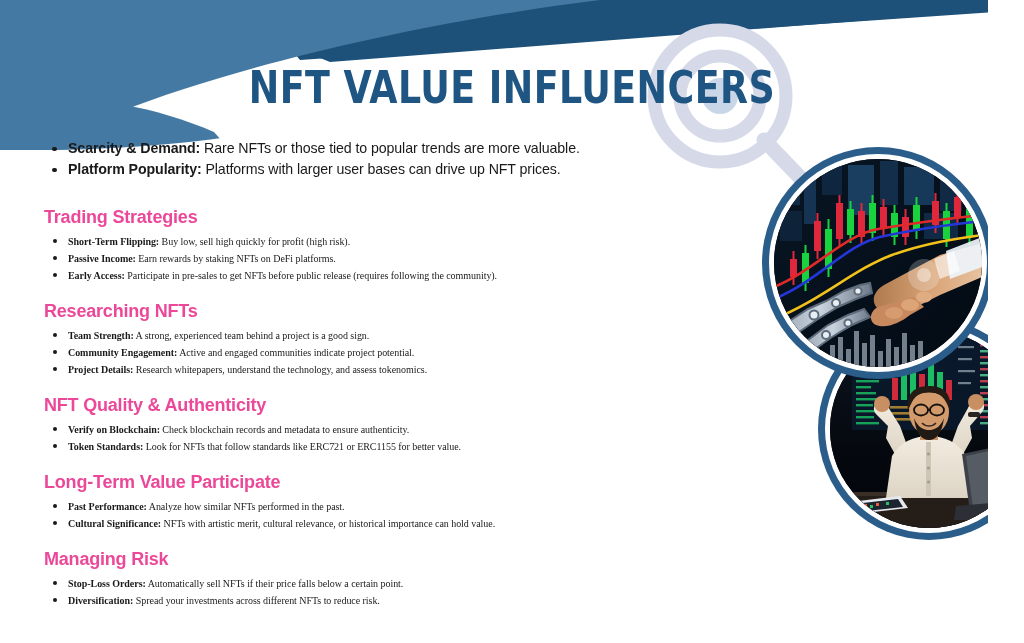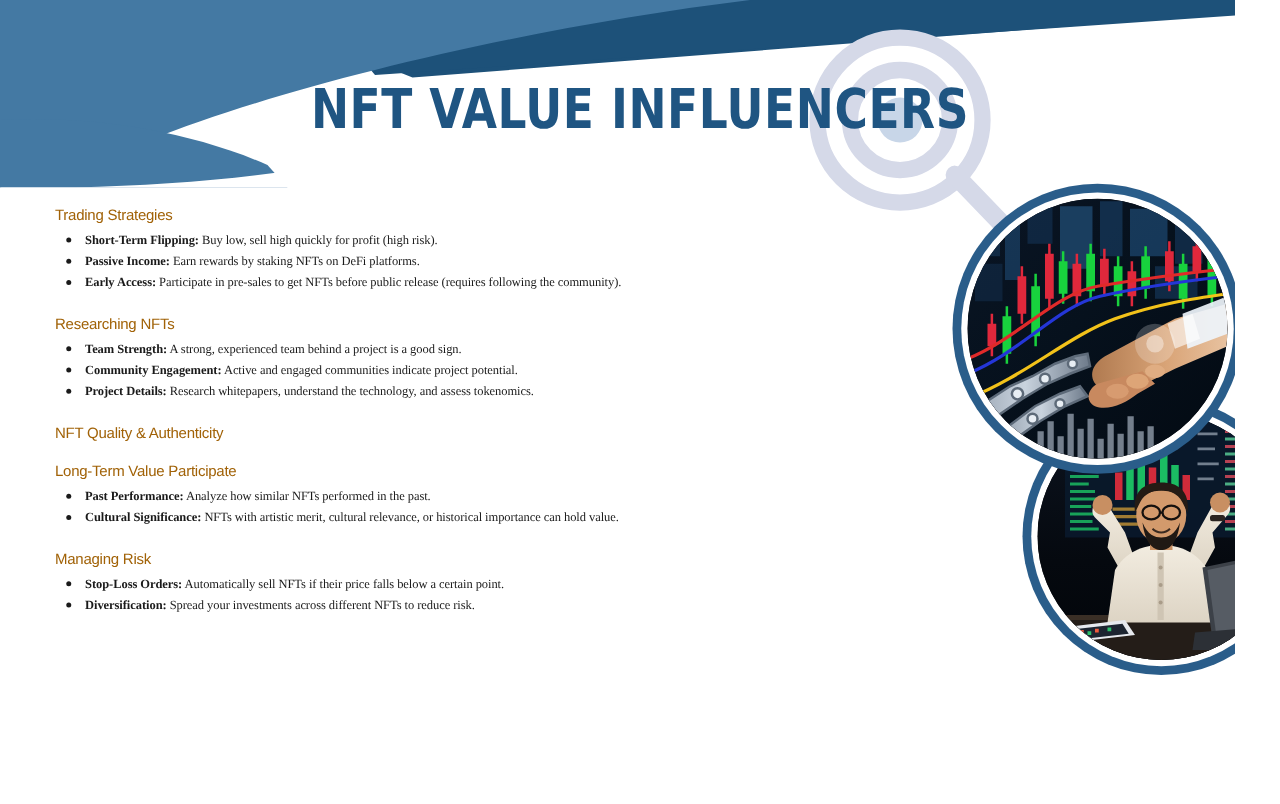--- a/index.html
+++ b/index.html
@@ -79,23 +79,23 @@
     font-size:14.2px;
     line-height:21px;
     letter-spacing:-0.1px;
   }
   .intro ul.blist li::before { width:4.5px; height:4.5px; left:8px; }
 
   
   .section { margin-top:17px; }
   .section:first-child { margin-top:0; }
   .sec-head {
-    font-size:12px;
-    font-weight:normal;
-    color:#a16207;
+    font-size:18px;
+    font-weight:bold;
+    color:#ec4899;
     letter-spacing:-0.2px;
     margin-bottom:5px;
   }
   .section ul.blist li {
     font-size:10px;
     line-height:17px;
     letter-spacing:-0.05px;
     font-family:Liberation Serif, serif;
   }
 
@@ -157,20 +157,30 @@
       </g>
       <circle cx="82" cy="78" r="18" fill="#c8d6e8"></circle>
       <line x1="126" y1="122" x2="176" y2="174" stroke="#d5d9e8" stroke-width="15" stroke-linecap="round"></line>
     </svg>
   </div>
 
   <div class="title">NFT VALUE INFLUENCERS</div>
 
   <div class="content">
 
+    <div class="intro">
+      <ul class="blist">
+        <li>
+          <span class="b-term">Scarcity &amp; Demand:</span><span> Rare NFTs or those tied to popular trends are more valuable.</span>
+        </li>
+        <li>
+          <span class="b-term">Platform Popularity:</span><span> Platforms with larger user bases can drive up NFT prices.</span>
+        </li>
+      </ul>
+    </div>
 
     <div class="section" style="margin-top:27px;">
       <div class="sec-head">Trading Strategies</div>
       <ul class="blist">
         <li><span class="b-term">Short-Term Flipping:</span><span> Buy low, sell high quickly for profit (high risk).</span></li>
         <li><span class="b-term">Passive Income:</span><span> Earn rewards by staking NFTs on DeFi platforms.</span></li>
         <li><span class="b-term">Early Access:</span><span> Participate in pre-sales to get NFTs before public release (requires following the community).</span></li>
       </ul>
     </div>
 
@@ -178,20 +188,24 @@
       <div class="sec-head">Researching NFTs</div>
       <ul class="blist">
         <li><span class="b-term">Team Strength:</span><span> A strong, experienced team behind a project is a good sign.</span></li>
         <li><span class="b-term">Community Engagement:</span><span> Active and engaged communities indicate project potential.</span></li>
         <li><span class="b-term">Project Details:</span><span> Research whitepapers, understand the technology, and assess tokenomics.</span></li>
       </ul>
     </div>
 
     <div class="section">
       <div class="sec-head">NFT Quality &amp; Authenticity</div>
+      <ul class="blist">
+        <li><span class="b-term">Verify on Blockchain:</span><span> Check blockchain records and metadata to ensure authenticity.</span></li>
+        <li><span class="b-term">Token Standards:</span><span> Look for NFTs that follow standards like ERC721 or ERC1155 for better value.</span></li>
+      </ul>
     </div>
 
     <div class="section">
       <div class="sec-head">Long-Term Value Participate</div>
       <ul class="blist">
         <li><span class="b-term">Past Performance:</span><span> Analyze how similar NFTs performed in the past.</span></li>
         <li><span class="b-term">Cultural Significance:</span><span> NFTs with artistic merit, cultural relevance, or historical importance can hold value.</span></li>
       </ul>
     </div>
 

